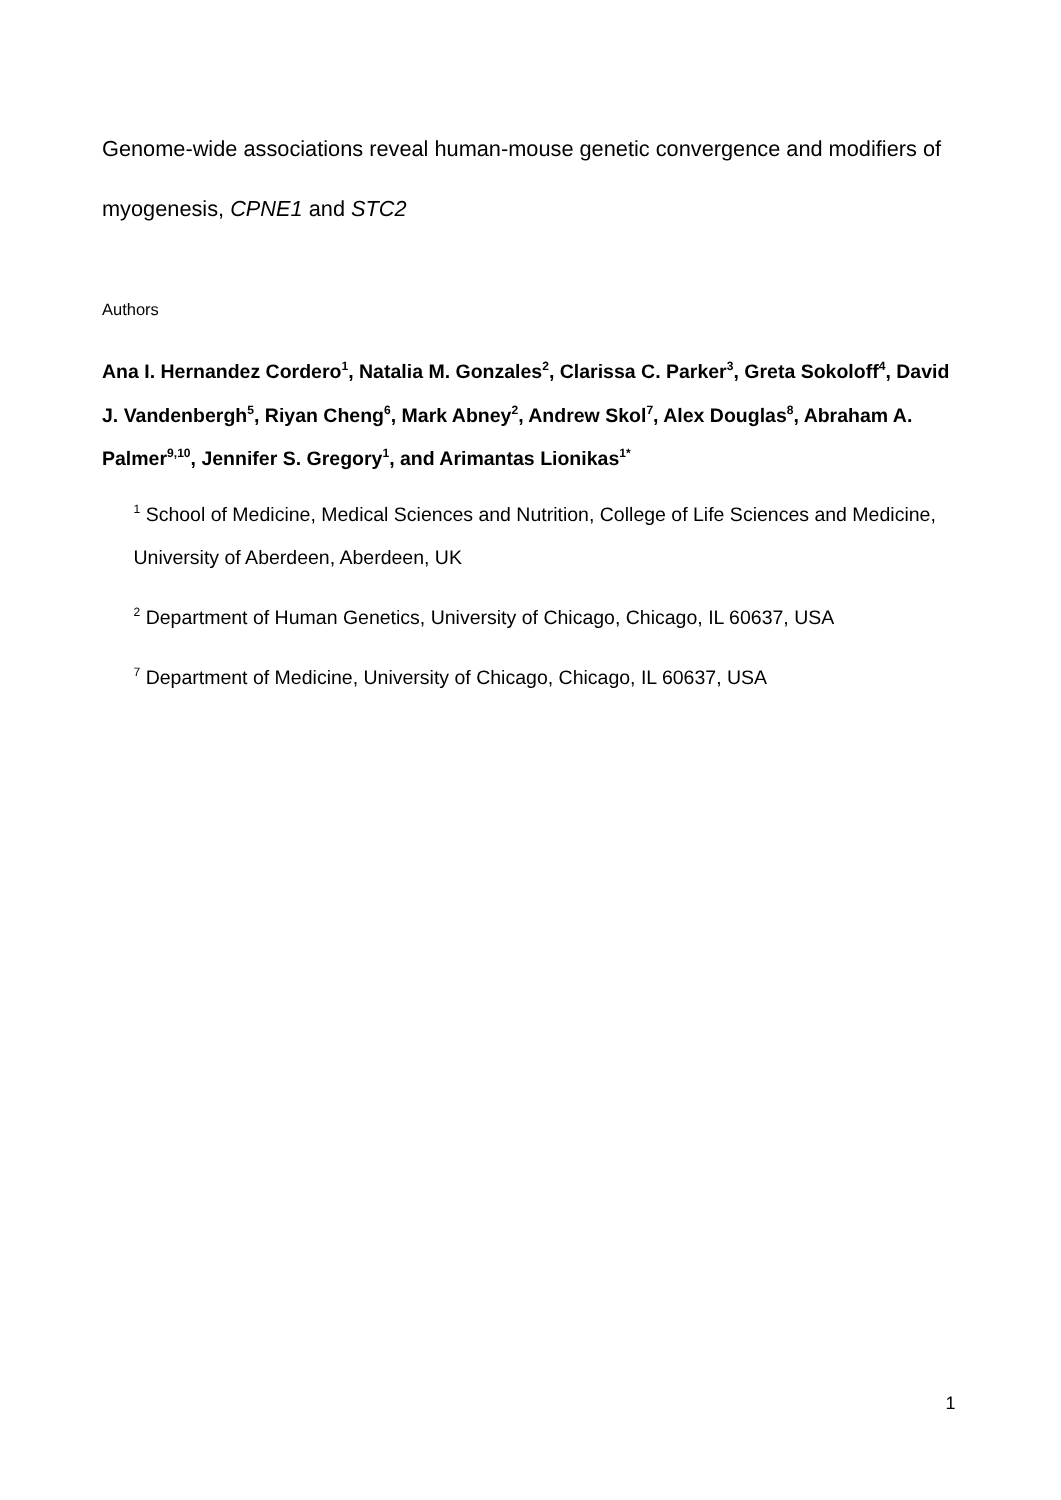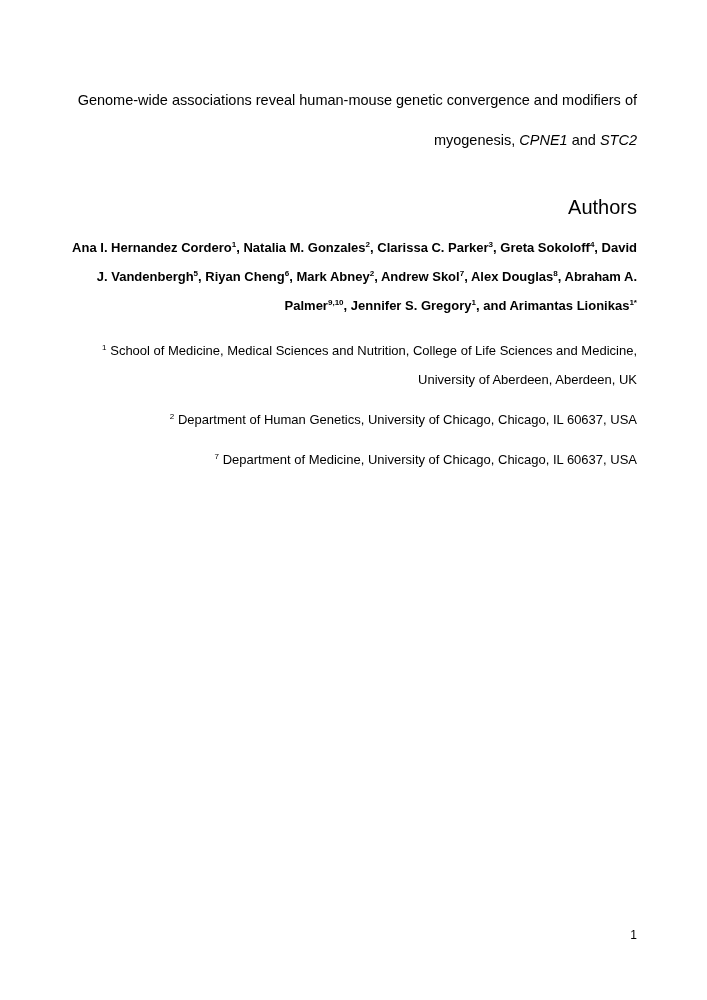--- a/index.html
+++ b/index.html
@@ -12,42 +12,41 @@
     width: 707px;
     height: 1000px;
     background: #ffffff;
     font-family: "Liberation Sans", sans-serif;
     color: #000000;
     overflow: hidden;
     box-sizing: border-box;
   }
   .content {
     padding: 80px 70px 0 68px;
-    text-align: right;
   }
   .paper-title {
     font-size: 14.5px;
     line-height: 40px;
     font-weight: normal;
     margin: 0 0 36px 0;
   }
   .paper-title i {
     font-style: italic;
   }
   .section-heading {
-    font-size: 20px;
+    font-size: 11px;
     font-weight: normal;
     margin: 6px 0 15px 0;
     line-height: 22px;
   }
   .author-list {
     font-size: 13px;
     font-weight: bold;
     line-height: 29px;
-    margin: 0 0 16px 0;
+    margin: 0 0 8px 0;
   }
   sup {
     font-size: 0.62em;
     vertical-align: super;
     line-height: 0;
   }
   .affiliation-list {
   }
   .affiliation {
     font-size: 13px;

